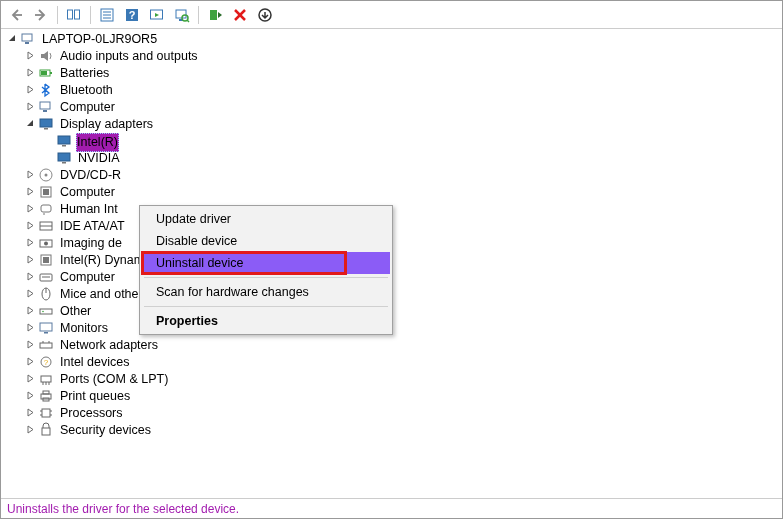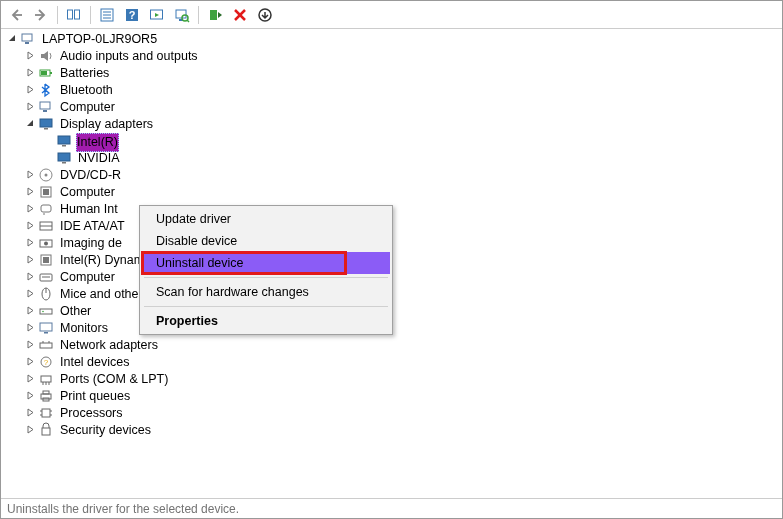--- a/index.html
+++ b/index.html
@@ -123,21 +123,21 @@
     pointer-events: none;
     z-index: 200;
   }
   .statusbar {
     height: 20px;
     border-top: 1px solid #ccc;
     display: flex;
     align-items: center;
     padding: 0 6px;
     font-size: 12px;
-    color: #737373;
+    color: #a21caf;
   }
   
   .gray { color: #8a8a8a; }
 </style>
 </head>
 <body>
 
 <div class="toolbar">
   <div class="tbtn gray">
     <svg width="16" height="16" viewBox="0 0 16 16">

